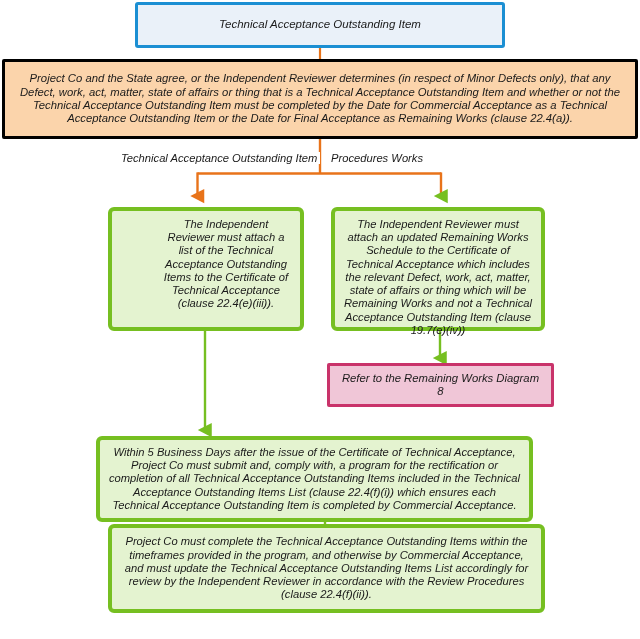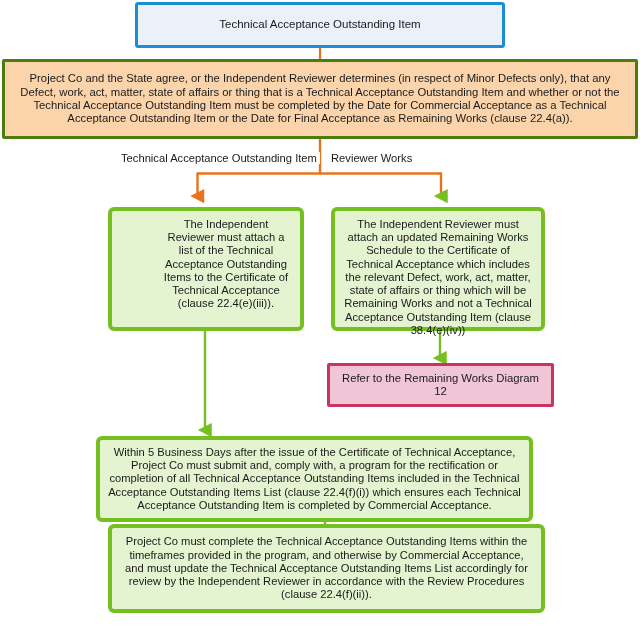--- a/index.html
+++ b/index.html
@@ -11,20 +11,21 @@
     width: 640px;
     height: 639px;
     font-family: "Liberation Sans", sans-serif;
     position: relative;
     overflow: hidden;
   }
   #diagram {
     position: relative;
     width: 556px;
     height: 639px;
+    font-style: italic;
   }
   .node {
     position: absolute;
     box-sizing: border-box;
     display: flex;
     align-items: center;
     justify-content: center;
     text-align: center;
     color: #1a1a1a;
     line-height: 1.18;
@@ -37,21 +38,21 @@
 
   
   .node-blue {
     background: #eaf1f9;
     border: 3px solid #1b8fd3;
     border-radius: 3px;
     font-size: 11.5px;
   }
   .node-orange {
     background: #fbd4ab;
-    border: 3px solid #4d7c0f;
+    border: 3px solid #000000;
     border-radius: 2px;
     font-size: 11.3px;
   }
   .node-green {
     background: #e4f3d0;
     border: 4px solid #76bf21;
     border-radius: 6px;
     font-size: 11.2px;
   }
   .node-green.align-top .txt {
@@ -130,33 +131,33 @@
   </div>
 
   <div class="node node-orange" style="left:2px; top:59px; width:636px; height:80px;">
     <span class="txt">Project Co and the State agree, or the Independent Reviewer determines (in respect of Minor Defects only), that any Defect, work, act, matter, state of affairs or thing that is a Technical Acceptance Outstanding Item and whether or not the Technical Acceptance Outstanding Item must be completed by the Date for Commercial Acceptance as a Technical Acceptance Outstanding Item  or  the Date for Final Acceptance as Remaining Works (clause 22.4(a)).</span>
   </div>
 
   <div class="edge-label" style="left:118px; top:152px;">
     <span>Technical Acceptance Outstanding Item</span>
   </div>
   <div class="edge-label" style="left:328px; top:152px;">
-    <span>Reviewer Works</span>
+    <span>Procedures Works</span>
   </div>
 
   <div class="node node-green align-top" style="left:108px; top:207px; width:196px; height:124px;padding-left:40px;">
     <span class="txt">The Independent Reviewer must attach a list of the Technical Acceptance Outstanding Items to the Certificate of Technical Acceptance (clause 22.4(e)(iii)).</span>
   </div>
 
   <div class="node node-green align-top" style="left:331px; top:207px; width:214px; height:124px;">
-    <span class="txt">The Independent Reviewer must attach an updated Remaining Works Schedule to the Certificate of Technical Acceptance which includes the relevant Defect, work, act, matter, state of affairs or thing which will be Remaining Works and not a Technical Acceptance Outstanding Item (clause 38.4(e)(iv))</span>
+    <span class="txt">The Independent Reviewer must attach an updated Remaining Works Schedule to the Certificate of Technical Acceptance which includes the relevant Defect, work, act, matter, state of affairs or thing which will be Remaining Works and not a Technical Acceptance Outstanding Item (clause 19.7(e)(iv))</span>
   </div>
 
   <div class="node node-pink" style="left:327px; top:363px; width:227px; height:44px;">
-    <span class="txt">Refer to the Remaining Works Diagram 12</span>
+    <span class="txt">Refer to the Remaining Works Diagram 8</span>
   </div>
 
   <div class="node node-green" style="left:96px; top:436px; width:437px; height:86px;">
     <span class="txt">Within 5 Business Days after the issue of the Certificate of Technical Acceptance, Project Co must submit and, comply with, a program for the rectification or completion of all Technical Acceptance Outstanding Items included in the Technical Acceptance Outstanding Items List (clause 22.4(f)(i)) which ensures each Technical Acceptance Outstanding Item is completed by Commercial Acceptance.</span>
   </div>
 
   <div class="node node-green" style="left:108px; top:524px; width:437px; height:89px;">
     <span class="txt">Project Co must complete the Technical Acceptance Outstanding Items within the timeframes provided in the program, and otherwise by Commercial Acceptance, and must update the Technical Acceptance Outstanding Items List accordingly for review by the Independent Reviewer in accordance with the Review Procedures (clause 22.4(f)(ii)).</span>
   </div>
 

